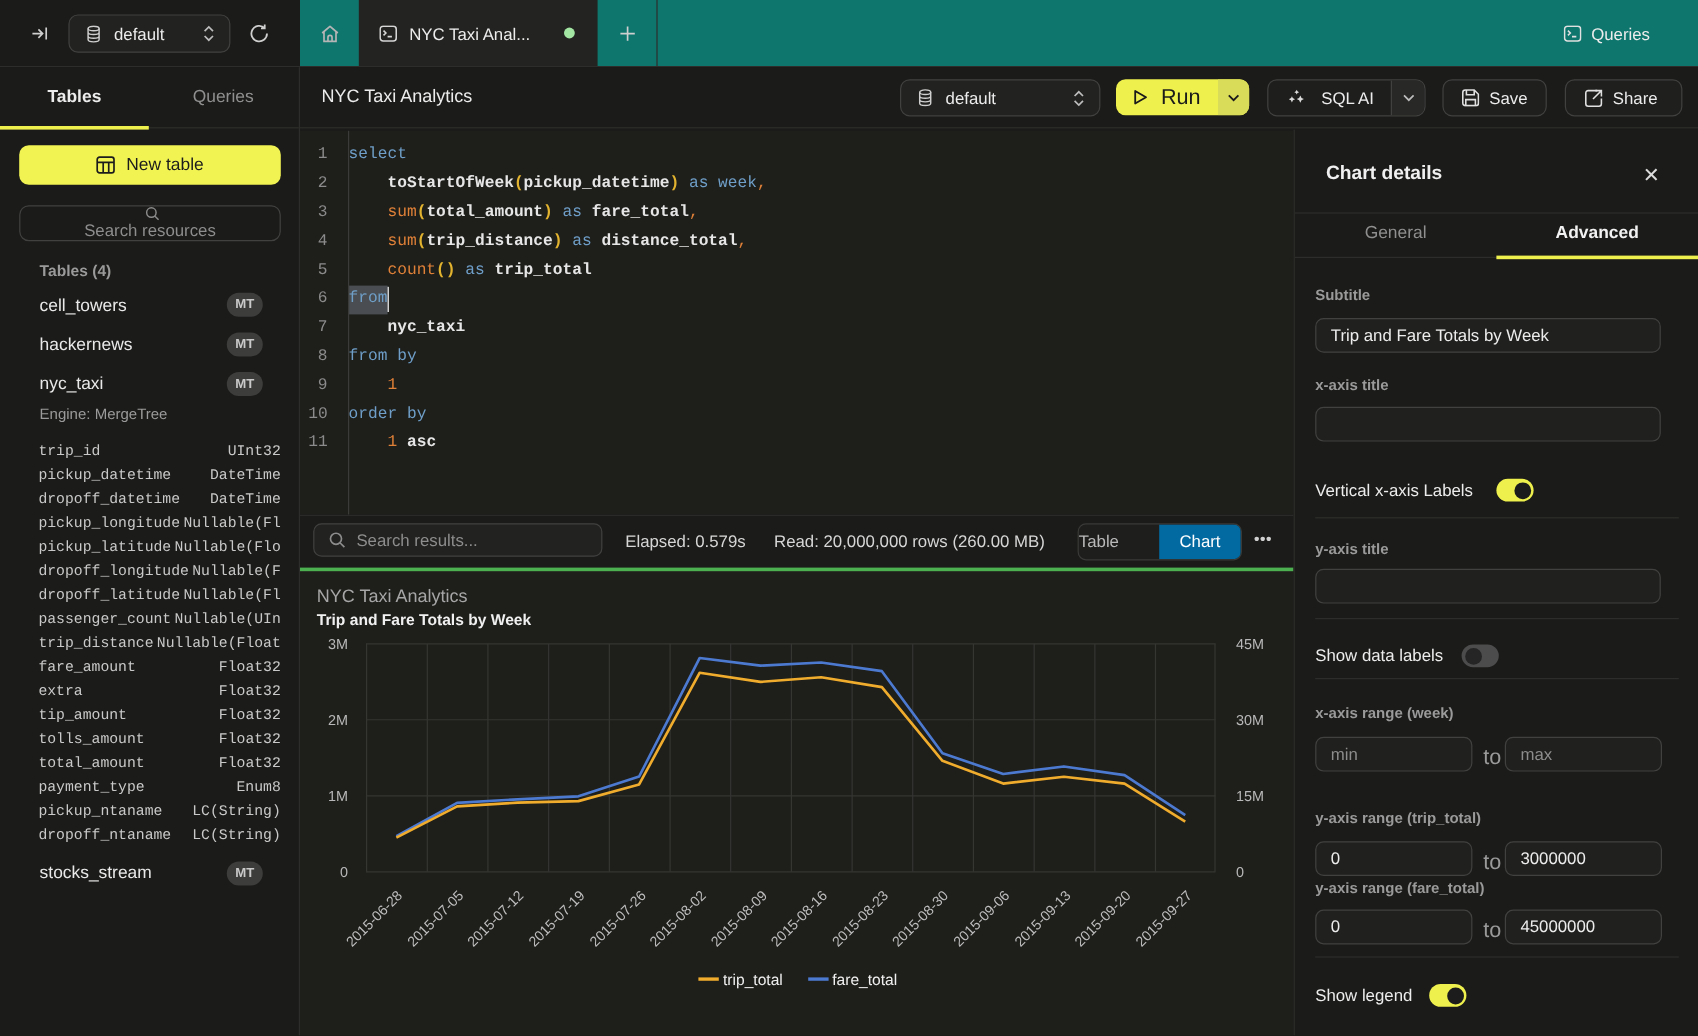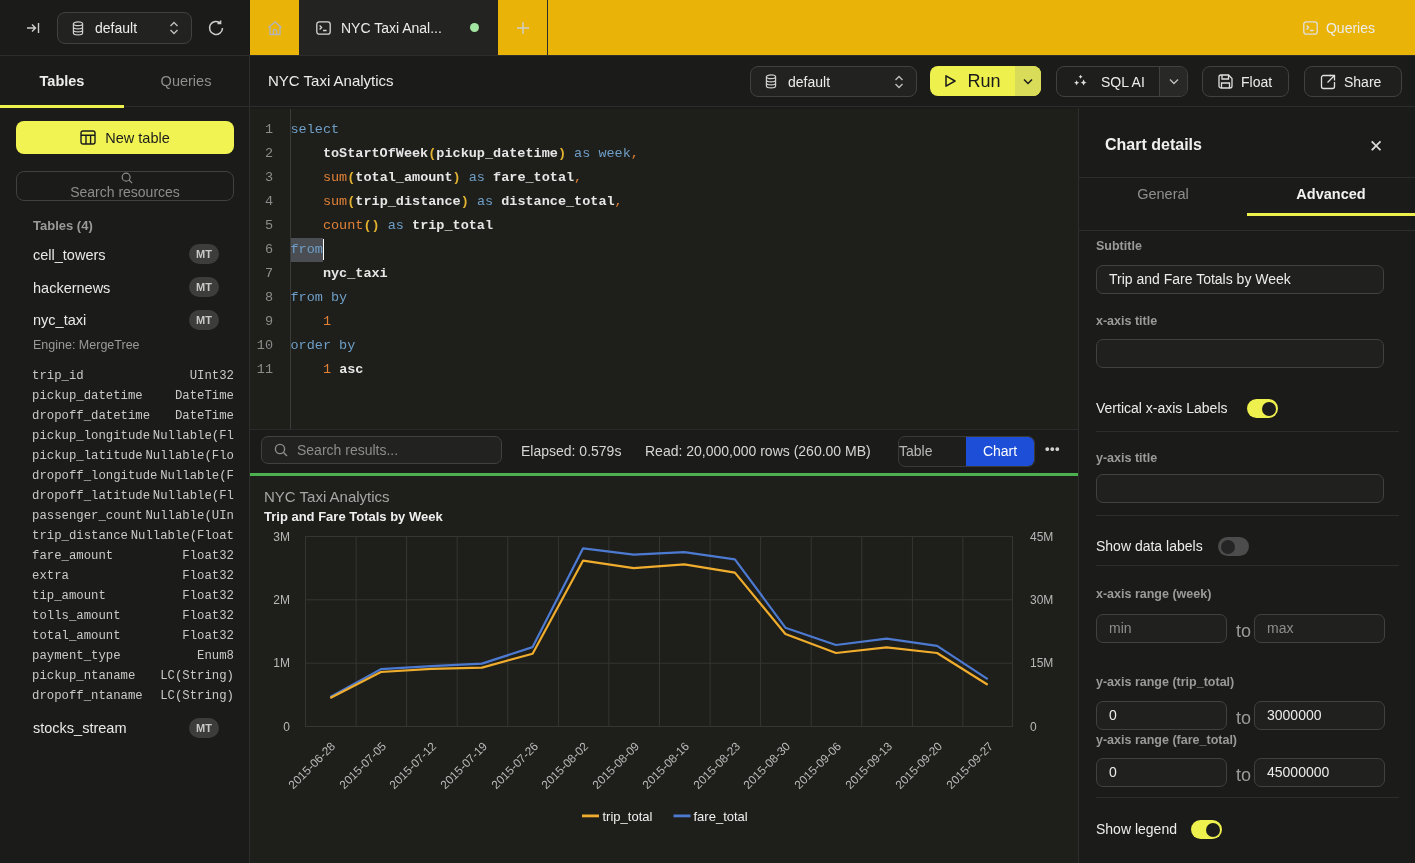--- a/index.html
+++ b/index.html
@@ -2,21 +2,21 @@
 <html><head>
 <meta charset="utf-8">
 <style>
 * { margin:0; padding:0; box-sizing:border-box; }
 html,body { width:1415px; height:863px; background:#1b1b19; font-family:"Liberation Sans", sans-serif; overflow:hidden; }
 .abs { position:absolute; }
 #app { position:relative; width:1415px; height:863px; color:#ececec; }
 
 
 #topbar { position:absolute; left:0; top:0; width:1415px; height:56px; background:#1b1b19; border-bottom:1px solid #2d2d2b; }
-#tabstrip { position:absolute; left:250px; top:0; width:1165px; height:55px; background:#eab308; }
+#tabstrip { position:absolute; left:250px; top:0; width:1165px; height:55px; background:#0f766e; }
 #topbar .vsep { position:absolute; top:0; width:1px; height:55px; background:#2d2d2b; }
 #defaultsel { position:absolute; left:57px; top:12px; width:135px; height:32px; border:1px solid #414140; border-radius:8px; background:#222220; display:flex; align-items:center; }
 #defaultsel .txt { color:#ececec; font-size:14px; margin-left:10px; }
 .activetab { position:absolute; left:49px; top:0; width:199px; height:55px; background:#232321; display:flex; align-items:center; }
 .activetab .tabtxt { color:#ececec; font-size:14px; margin-left:10px; }
 .greendot { width:9px; height:9px; border-radius:50%; background:#a3e6a3; margin-left:28px; }
 #queriesbtn { position:absolute; right:40px; top:0; height:55px; display:flex; align-items:center; color:#ececec; font-size:14px; }
 
 
 #sidebar { position:absolute; left:0; top:56px; width:250px; height:807px; background:#1b1b19; border-right:1px solid #2d2d2b; }
@@ -60,33 +60,33 @@
 #sel6 { position:absolute; left:40px; top:129px; width:33px; height:24px; background:#4a4e52; }
 #caret { position:absolute; left:72.5px; top:130px; width:1.5px; height:21px; background:#fff; }
 
 
 #resultsbar { position:absolute; left:250px; top:429px; width:828px; height:44px; background:#1b1b19; border-top:1px solid #2a2a28; }
 #searchresults { position:absolute; left:11px; top:6px; width:241px; height:28px; border:1px solid #414140; background:#222220; border-radius:7px; display:flex; align-items:center; color:#8d8d8d; font-size:14px; }
 #elapsed { position:absolute; left:271px; top:13px; font-size:14px; color:#d6d6d6; }
 #readrows { position:absolute; left:395px; top:13px; font-size:14px; color:#d6d6d6; }
 #seg { position:absolute; left:648px; top:6px; width:137px; height:31px; border:1px solid #3a3a38; border-radius:7px; background:#1e1e1c; display:flex; overflow:hidden; }
 #seg .s1 { width:68px; line-height:29px; text-align:left; color:#b9b9b9; font-size:14px; }
-#seg .s2 { width:69px; line-height:29px; text-align:center; color:#ffffff; font-size:14px; background:#1d4ed8; font-weight:500;}
+#seg .s2 { width:69px; line-height:29px; text-align:center; color:#ffffff; font-size:14px; background:#0369a1; font-weight:500;}
 #dots { position:absolute; left:795px; top:11px; color:#d0d0d0; font-size:13px; letter-spacing:0.5px; font-weight:700; }
 
 
 #chartsec { position:absolute; left:250px; top:473px; width:828px; height:390px; background:#1e1e1b; border-top:3px solid #4caf50; }
 
 
 #rpanel { position:absolute; left:1078px; top:108px; width:337px; height:755px; background:#1b1b19; border-left:1px solid #2d2d2b; }
 #rp-title { position:absolute; left:26px; top:28px; font-size:16px; font-weight:700; color:#f0f0f0; }
 #rp-x { position:absolute; left:290px; top:28px; font-size:17px; color:#dcdcdc; }
 .rp-div { position:absolute; left:0; width:337px; height:1px; background:#2d2d2b; }
 .rp-div2 { position:absolute; left:17px; width:303px; height:1px; background:#2d2d2b; }
-#rp-tabs { position:absolute; left:0; top:69px; width:336px; height:54px; border-bottom:1px solid #2d2d2b; }
+#rp-tabs { position:absolute; left:0; top:69px; width:336px; height:38px; border-bottom:1px solid #2d2d2b; }
 #rp-tabs .g { position:absolute; left:0; top:0; width:168px; text-align:center; line-height:34px; color:#8f8f8f; font-size:14.5px; }
 #rp-tabs .a { position:absolute; left:168px; top:0; width:168px; text-align:center; line-height:34px; color:#f2f2f2; font-size:14.5px; font-weight:600; }
 #rp-tabs .yline { position:absolute; left:168px; top:36px; width:169px; height:3px; background:#eef04e; }
 .rp-label { position:absolute; left:17px; color:#9a9a9a; font-size:12.5px; font-weight:600; }
 .rp-input { position:absolute; left:17px; width:288px; height:29px; border:1px solid #414140; border-radius:7px; background:#20201e; color:#ececec; font-size:14px; line-height:27px; padding-left:12px; }
 .rp-input.sm { width:131px; }
 .rp-input .ph { color:#8d8d8d; }
 .rp-to { position:absolute; color:#9a9a9a; font-size:18px; }
 .rowlabel { position:absolute; left:17px; color:#ececec; font-size:14px; }
 .toggle { position:absolute; width:31px; height:19px; border-radius:10px; }
@@ -230,21 +230,21 @@
         <svg width="10" height="7" viewBox="0 0 10 7" fill="none" stroke="#bdbdbd" stroke-width="1.4">
             <path d="M1 1.5 L5 5.5 L9 1.5"></path>
           </svg>
       </div>
     </div>
     <div class="hbtn" id="savebtn">
       <svg style="margin-left:15px" width="15" height="15" viewBox="0 0 15 15" fill="none" stroke="#e0e0e0" stroke-width="1.3">
           <path d="M1 3 a2 2 0 0 1 2-2 H10.5 L14 4.5 V12 a2 2 0 0 1-2 2 H3 a2 2 0 0 1-2-2 Z"></path>
           <path d="M4 1 V5 H10.5 V1 M3.5 14 V9 H11.5 V14"></path>
         </svg>
-      <span style="margin-left:8px">Float</span>
+      <span style="margin-left:8px">Save</span>
     </div>
     <div class="hbtn" id="sharebtn">
       <svg style="margin-left:15px" width="16" height="16" viewBox="0 0 16 16" fill="none" stroke="#e0e0e0" stroke-width="1.3">
           <path d="M11 1.5 H3.5 a2 2 0 0 0-2 2 V12.5 a2 2 0 0 0 2 2 H12.5 a2 2 0 0 0 2-2 V8"></path>
           <path d="M9.5 1.5 H14.5 V6.5 M14 2 L7.5 8.5"></path>
         </svg>
       <span style="margin-left:8px">Share</span>
     </div>
   </div>
 

